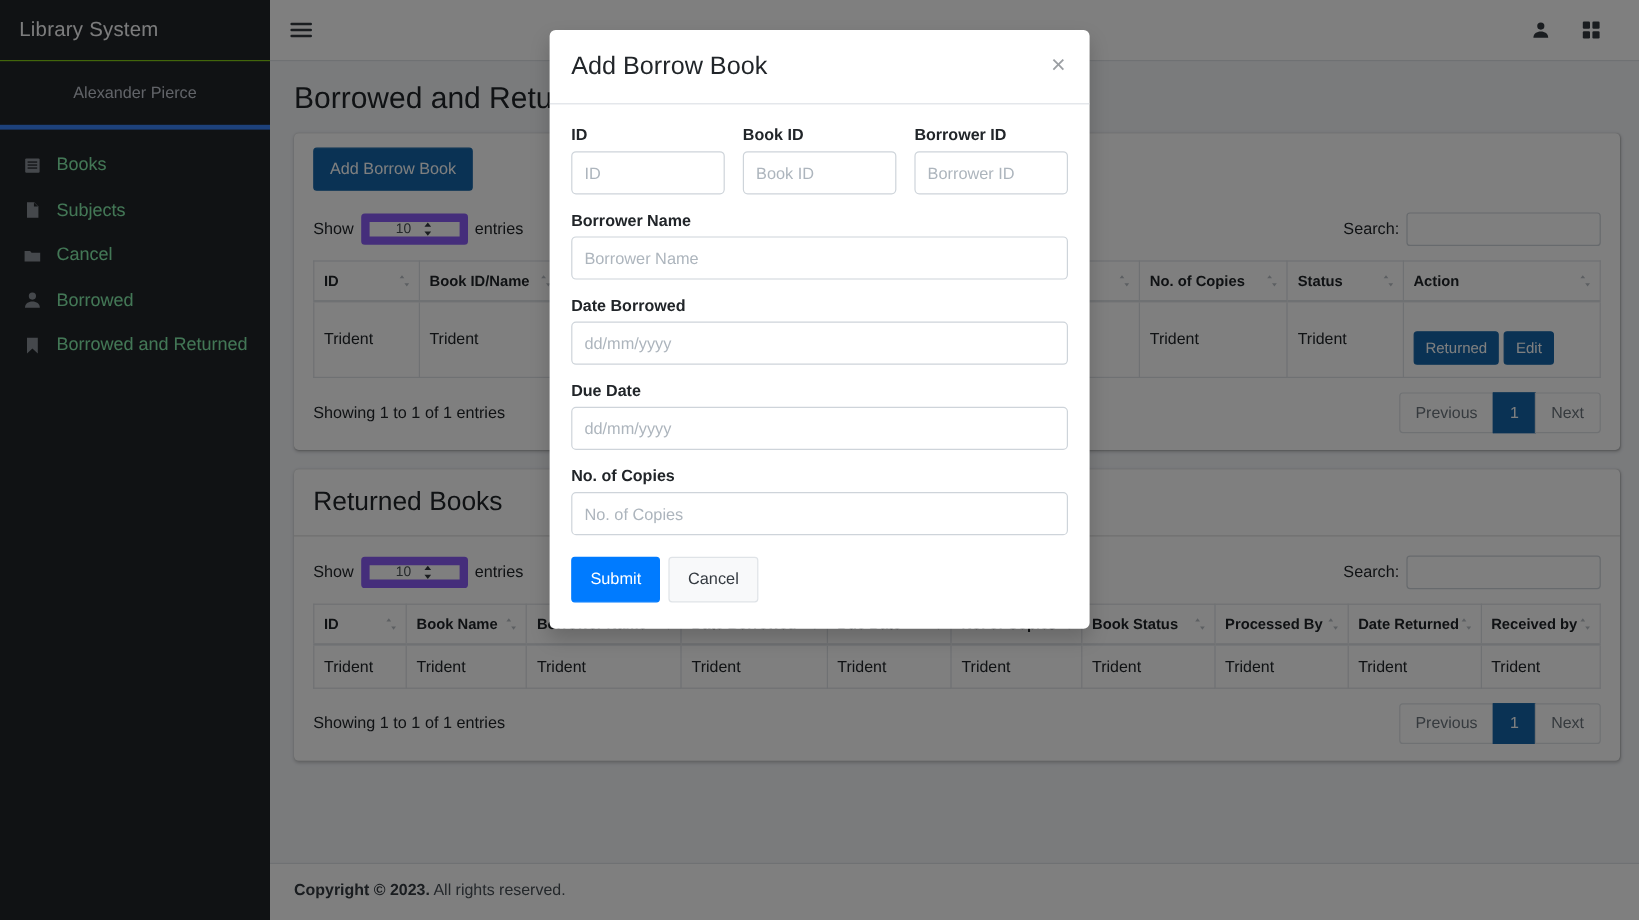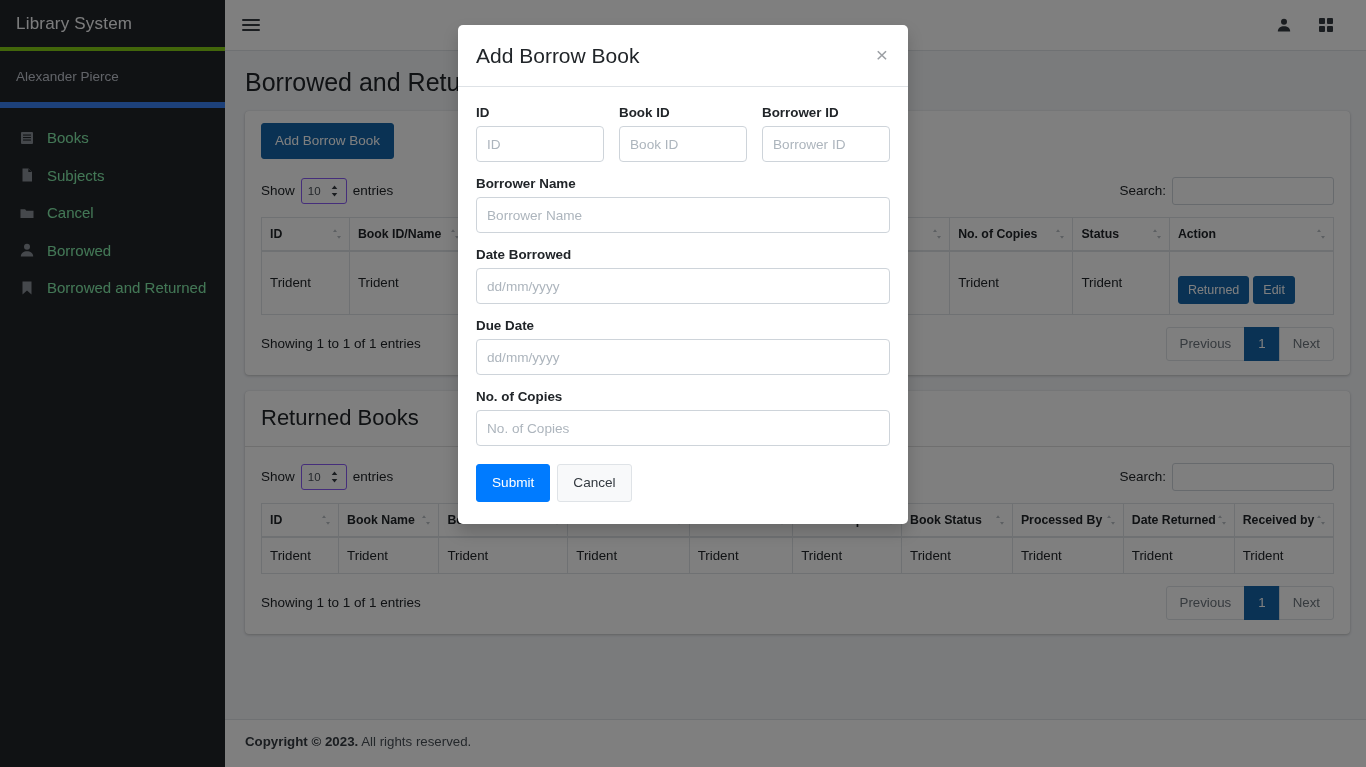--- a/index.html
+++ b/index.html
@@ -22,28 +22,29 @@
     color: #c2c7d0;
     z-index: 5;
   }
   .brand {
     height: 51px;
     display: flex; align-items: center;
     padding: 0 16px;
     color: #f8f9fa;
     font-size: 17px;
     letter-spacing: .2px;
-    border-bottom: 4px solid #84cc16;
+    border-bottom: 1px solid #84cc16;
     background: #212529;
   }
   .user-panel {
     display: flex; align-items: center;
     padding: 14px 16px 14px 16px;
-    border-bottom: 6px solid #3b82f6;
+    border-bottom: 4px solid #3b82f6;
     height: 57px;
+    justify-content: center;
   }
   .user-panel .uname {
     color: #c2c7d0;
     font-size: 13.5px;
   }
   .nav { padding: 10px 8px 0 8px; }
   .nav-item {
     display: flex; align-items: center;
     gap: 11px;
     padding: 8px 10px;
@@ -136,24 +137,24 @@
 
   
   .dt-top {
     display: flex; align-items: center;
     justify-content: space-between;
     padding: 4px 0 12px 0;
     font-size: 13.5px; color: #212529;
   }
   .dt-len { display: flex; align-items: center; gap: 6px; }
   .dt-select {
-    border: 1px solid #8b5cf6; border-radius: 3px;
+    border: 7px solid #8b5cf6; border-radius: 3px;
     background: #fff;
     font-size: 11.5px;
-    padding: 4px 6px;
+    padding: 4px 22px;
     color: #495057;
     display: inline-flex; align-items: center; gap: 9px;
     height: 26px;
     min-width: 46px;
     cursor: pointer;
   }
   .spin {
     display: inline-flex; flex-direction: column; gap: 1px;
     color: #343a40; line-height: 0;
   }

